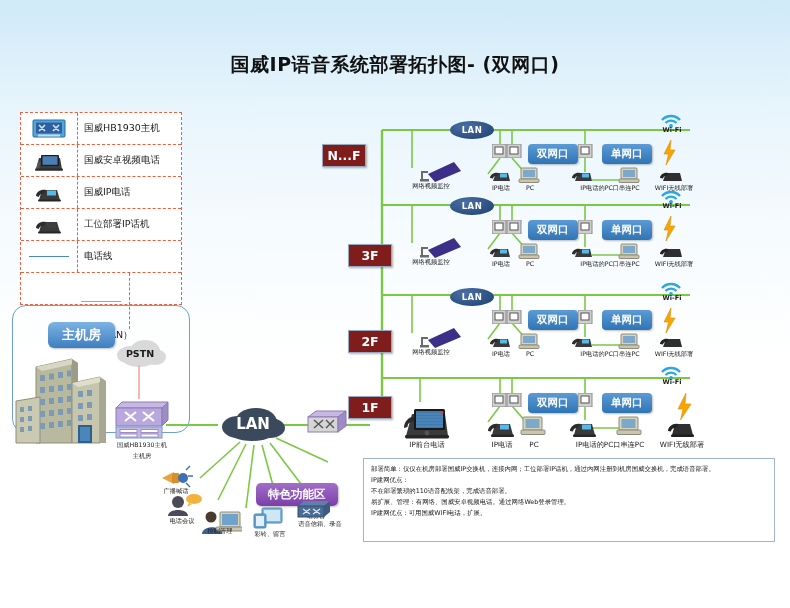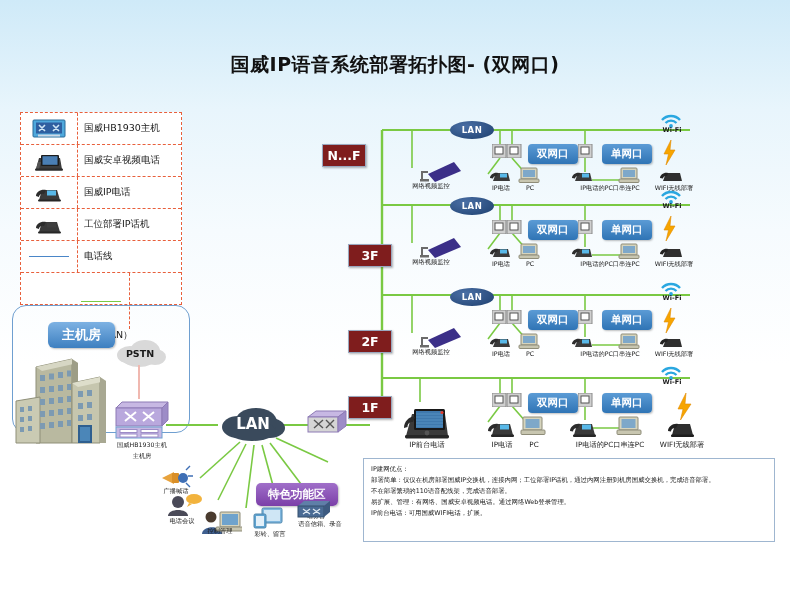--- a/index.html
+++ b/index.html
@@ -646,20 +646,20 @@
 
   <svg class="abs" style="left:296px;top:498px;" width="36" height="22">
     <polygon points="2,8 28,8 34,3 8,3" fill="#5f7fa8"></polygon>
     <rect x="2" y="8" width="26" height="11" fill="#4a6b94" stroke="#35506f"></rect>
     <polygon points="28,8 34,3 34,14 28,19" fill="#3d5a80"></polygon>
     <path d="M7 11 L14 16 M14 11 L7 16 M17 11 L24 16 M24 11 L17 16" stroke="#dfe9f2" stroke-width="1.3" fill="none"></path>
   </svg>
   <div class="abs cap" style="left:288px;top:520px;width:64px;">语音信箱、录音</div>
 
   <div class="abs notebox">
+    <div class="nline">部署简单：仅仅在机房部署国威IP交换机，连接内网；工位部署IP话机，通过内网注册到机房国威交换机，完成语音部署。</div>
     <div class="nline">IP建网优点：</div>
-    <div class="nline">部署简单：仅仅在机房部署国威IP交换机，连接内网；工位部署IP话机，通过内网注册到机房国威交换机，完成语音部署。</div>
     <div class="nline">不在部署繁琐的110语音配线架，完成语音部署。</div>
     <div class="nline">易扩展、管理：有网络、国威安卓视频电话。通过网络Web登录管理。</div>
-    <div class="nline">IP前台电话：可用国威WIFI电话，扩展。</div>
+    <div class="nline">IP建网优点：可用国威WIFI电话，扩展。</div>
   </div>
 
 </div>
 
 </body></html>

